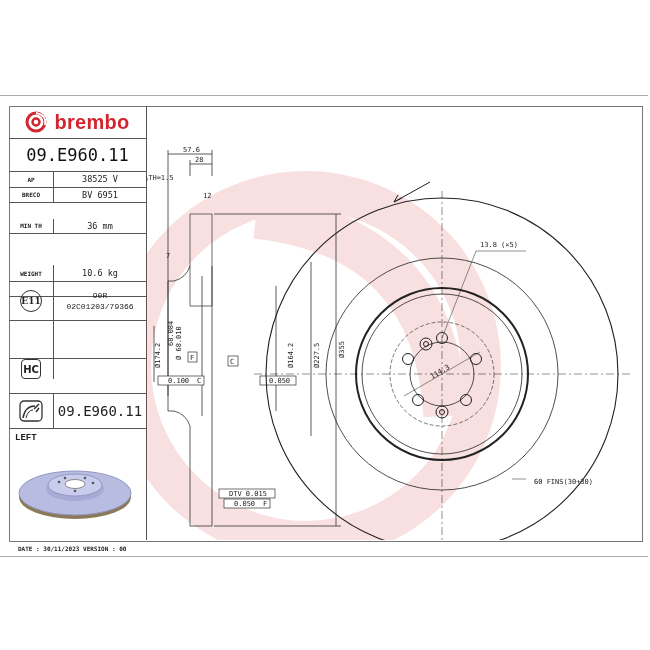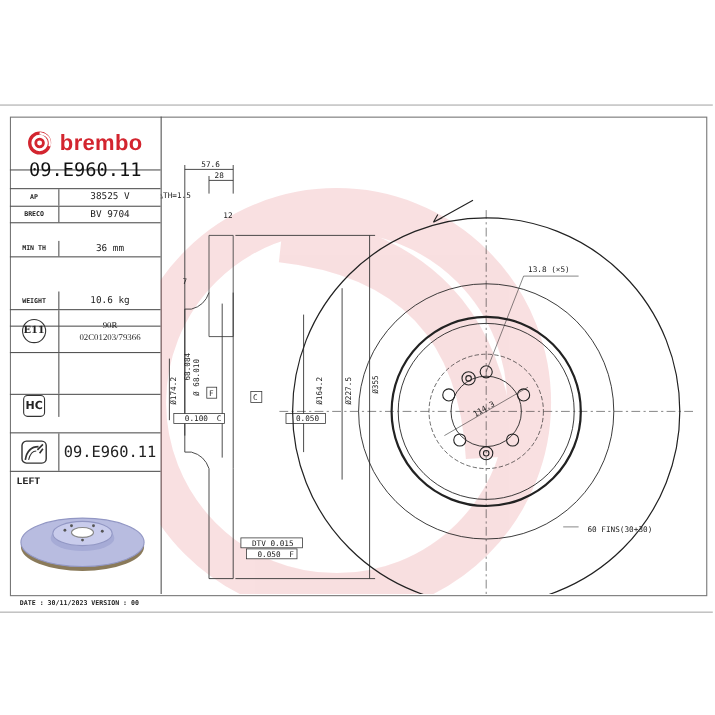--- a/index.html
+++ b/index.html
@@ -1,30 +1,30 @@
 <!DOCTYPE html>
 <html><head>
 <meta charset="utf-8">
 <style>
   html, body { margin:0; padding:0; background:#fff; }
   body { width:650px; height:650px; position:relative; overflow:hidden; font-family:"Liberation Sans", sans-serif; color:#222; }
   .sheet { position:absolute; left:0; top:95px; width:648px; height:460px; border-top:1px solid #aaa; border-bottom:1px solid #aaa; }
   .frame { position:absolute; left:9px; top:106px; width:632px; height:434px; border:1px solid #777; }
   .titleblock { position:absolute; left:9px; top:106px; width:137px; height:434px; border-right:1px solid #555; }
   .row { position:absolute; left:0; width:137px; border-bottom:1px solid #555; box-sizing:border-box; }
-  .logo-row { top:0; height:49px; display:flex; align-items:center; justify-content:center; gap:3px; }
+  .logo-row { top:0; height:33px; display:flex; align-items:center; justify-content:center; gap:3px; }
   .logo-text { color:#d3252f; font-size:20px; font-weight:bold; letter-spacing:0.3px; }
   .pn-row { top:33px; height:33px; display:flex; align-items:center; justify-content:center; font-family:"DejaVu Sans Mono", monospace; font-size:17px; color:#111; }
   .spec-row { height:15.5px; display:flex; }
   .spec-label { width:44px; border-right:1px solid #555; font-size:6px; font-weight:bold; display:flex; align-items:center; justify-content:center; font-family:"DejaVu Sans Mono", monospace; }
   .spec-value { flex:1; font-size:8.5px; display:flex; align-items:center; justify-content:center; font-family:"DejaVu Sans Mono", monospace; }
   .e11-row { top:191px; height:38px; display:flex; }
   .e11-cell { width:44px; border-right:1px solid #555; display:flex; align-items:center; justify-content:center; }
   .e11-badge { width:20px; height:20px; border:1.3px solid #333; border-radius:50%; font-family:"DejaVu Serif", serif; font-weight:bold; font-size:9px; display:flex; align-items:center; justify-content:center; }
-  .e11-val { flex:1; font-size:8px; font-family:Liberation Serif, serif; display:flex; flex-direction:column; align-items:center; justify-content:center; line-height:11px; }
+  .e11-val { flex:1; font-size:8px; font-family:Liberation Mono, monospace; display:flex; flex-direction:column; align-items:center; justify-content:center; line-height:11px; }
   .empty-row { top:229px; height:37px; display:flex; }
   .empty-row .c1 { width:44px; border-right:1px solid #555; }
   .hc-row { top:266px; height:33px; display:flex; }
   .hc-row .c1 { width:44px; border-right:1px solid #555; display:flex; align-items:center; justify-content:center; }
   .hc-badge { width:18px; height:18px; border:1.3px solid #333; border-radius:4px; font-weight:bold; font-size:10px; display:flex; align-items:center; justify-content:center; font-family:"DejaVu Sans", sans-serif; }
   .hc-row .c2 { width:42px; border-right:1px solid #555; }
   .pn2-row { top:299px; height:33px; display:flex; }
   .pn2-row .c1 { width:44px; border-right:1px solid #555; display:flex; align-items:center; justify-content:center; }
   .pn2-row .c2 { flex:1; display:flex; align-items:center; justify-content:center; font-family:"DejaVu Sans Mono", monospace; font-size:14px; }
   .img-row { top:332px; height:102px; border-bottom:none; }
@@ -49,21 +49,21 @@
     <span class="logo-text">brembo</span>
   </div>
   <div class="row pn-row">09.E960.11</div>
 
   <div class="row spec-row" style="top:66px">
     <div class="spec-label">AP</div>
     <div class="spec-value">38525 V</div>
   </div>
   <div class="row spec-row" style="top:81.5px">
     <div class="spec-label">BRECO</div>
-    <div class="spec-value">BV 9704</div>
+    <div class="spec-value">BV 6951</div>
   </div>
   <div class="row spec-row" style="top:112.5px">
     <div class="spec-label">MIN TH</div>
     <div class="spec-value">36 mm</div>
   </div>
   <div class="row spec-row" style="top:159px;height:32px;">
     <div class="spec-label" style="height:16px;border-bottom:none">WEIGHT</div>
     <div class="spec-value" style="height:16px">10.6 kg</div>
   </div>
 

